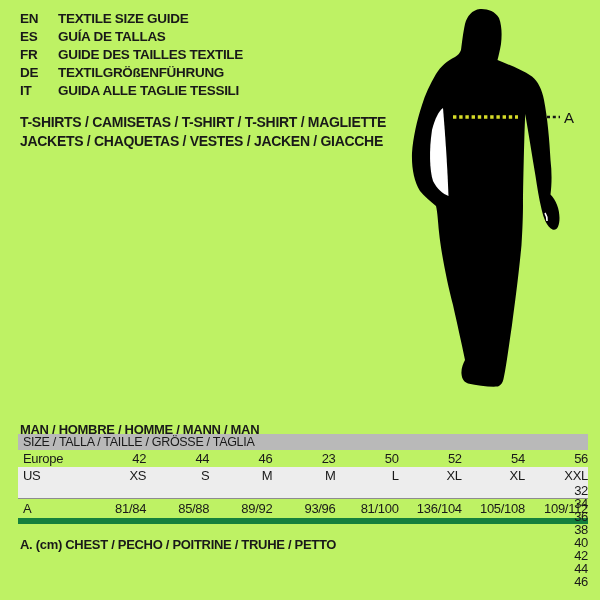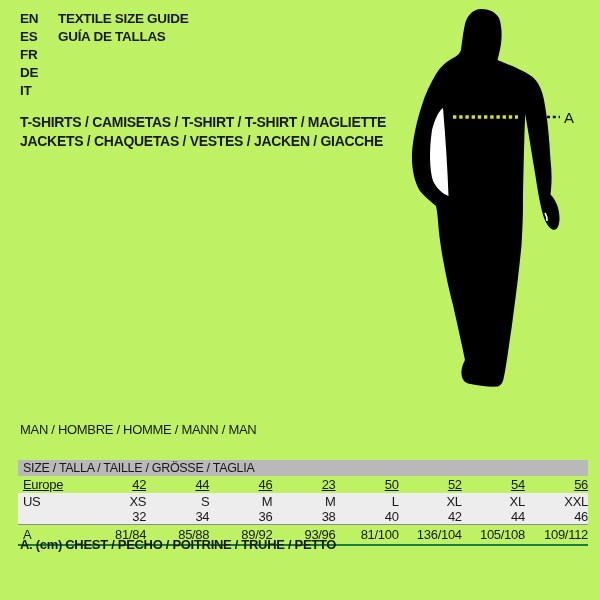--- a/index.html
+++ b/index.html
@@ -11,56 +11,59 @@
   .lang-list{position:absolute;left:20px;top:10px;}
   .lang-row{display:flex;height:18px;line-height:18px;font-weight:bold;font-size:13.5px;letter-spacing:-0.3px;}
   .lang-code{width:38px;}
   
   .categories{position:absolute;left:20px;top:113px;font-weight:bold;font-size:14px;line-height:18.5px;letter-spacing:-0.3px;}
   
   .figure{position:absolute;left:395px;top:0;width:205px;height:400px;}
   .figure svg{display:block;}
   .figure text{font-family:"Liberation Sans",sans-serif;font-size:15px;fill:#141414;}
   
-  .section-title{position:absolute;left:20px;top:422px;font-weight:normal;font-size:13px;letter-spacing:-0.3px;text-align:center;}
+  .section-title{position:absolute;left:20px;top:422px;font-weight:bold;font-size:13px;letter-spacing:-0.3px;text-align:center;}
   
-  .size-table{position:absolute;left:18px;top:460px;width:570px;font-size:13px;letter-spacing:-0.3px;border-bottom:2px solid #15803d;}
+  .size-table{position:absolute;left:18px;top:434px;width:570px;font-size:13px;letter-spacing:-0.3px;border-bottom:6px solid #15803d;}
   .t-header{height:16px;line-height:16px;background:var(--table_header_bg,#b9b9b9);padding-left:5px;font-size:12.5px;}
   .t-row{display:flex;}
   .t-row .label{width:60px;padding-left:5px;}
   .t-row .cell{flex:1;text-align:right;}
-  .row-europe{height:17px;line-height:17px;text-decoration:underline;}
+  .row-europe{height:17px;line-height:17px;}
   .row-us{height:17px;line-height:18px;background:var(--table_row_alt_bg,#ededed);}
-  .row-us2{height:14px;line-height:13px;background:var(--table_row_alt_bg,#ededed);}
+  .row-us2{height:14px;line-height:13px;background:var(--table_row_alt_bg,#ededed);flex-direction:column;}
   .row-a{height:19px;line-height:19px;border-top:1px solid #8d8d8d;}
   
   .footnote{position:absolute;left:20px;top:537px;font-weight:bold;font-size:13px;letter-spacing:-0.3px;}
 </style>
 </head>
 <body>
 
 <div class="canvas">
 
   <div class="lang-list">
     <div class="lang-row">
       <span class="lang-code">EN</span>
       <span class="lang-label">TEXTILE SIZE GUIDE</span>
     </div>
     <div class="lang-row">
       <span class="lang-code">ES</span>
       <span class="lang-label">GUÍA DE TALLAS</span>
     </div>
     <div class="lang-row">
       <span class="lang-code">FR</span>
+      <span class="lang-label">GUIDE DES TAILLES TEXTILE</span>
     </div>
     <div class="lang-row">
       <span class="lang-code">DE</span>
+      <span class="lang-label">TEXTILGRÖßENFÜHRUNG</span>
     </div>
     <div class="lang-row">
       <span class="lang-code">IT</span>
+      <span class="lang-label">GUIDA ALLE TAGLIE TESSILI</span>
     </div>
   </div>
 
   <div class="categories">
     <div>T-SHIRTS / CAMISETAS / T-SHIRT / T-SHIRT / MAGLIETTE</div>
     <div>JACKETS / CHAQUETAS / VESTES / JACKEN / GIACCHE</div>
   </div>
 
   <div class="figure">
     <svg viewBox="0 0 205 400" width="205" height="400">

